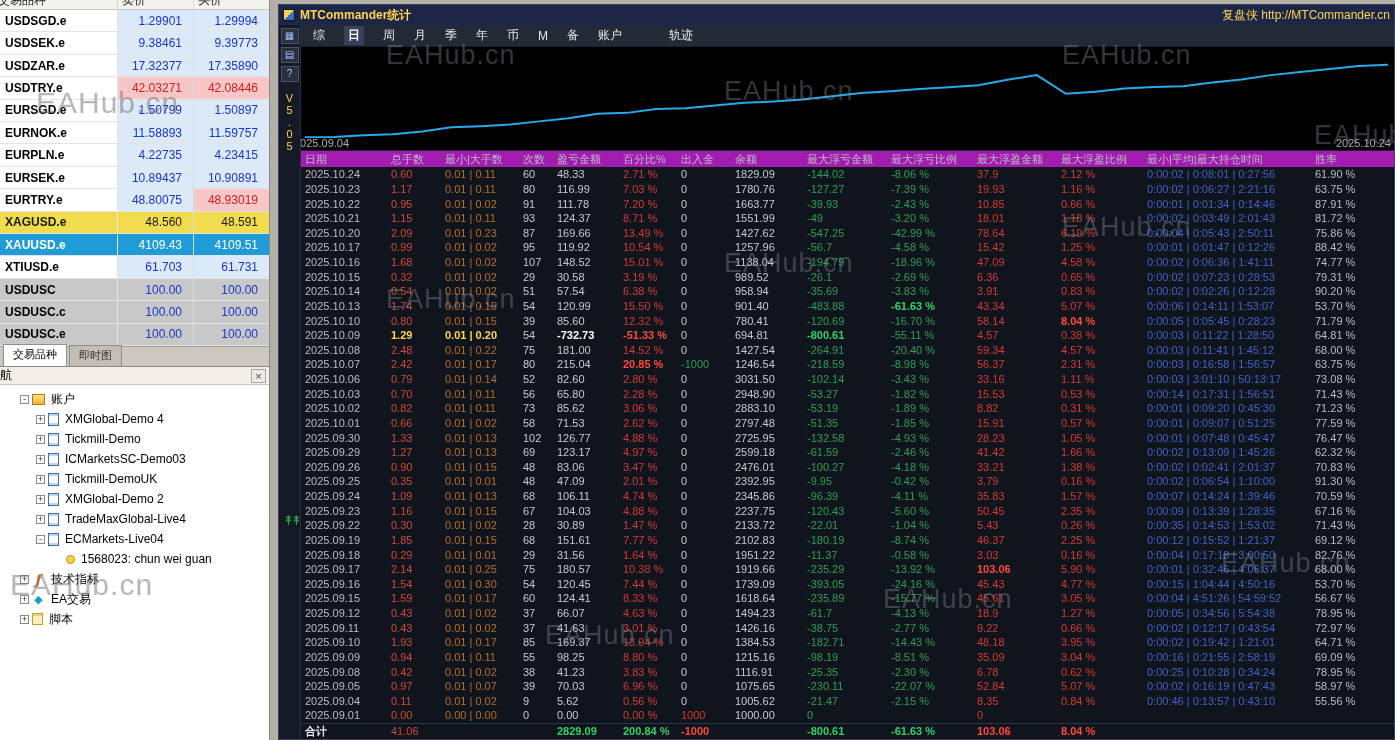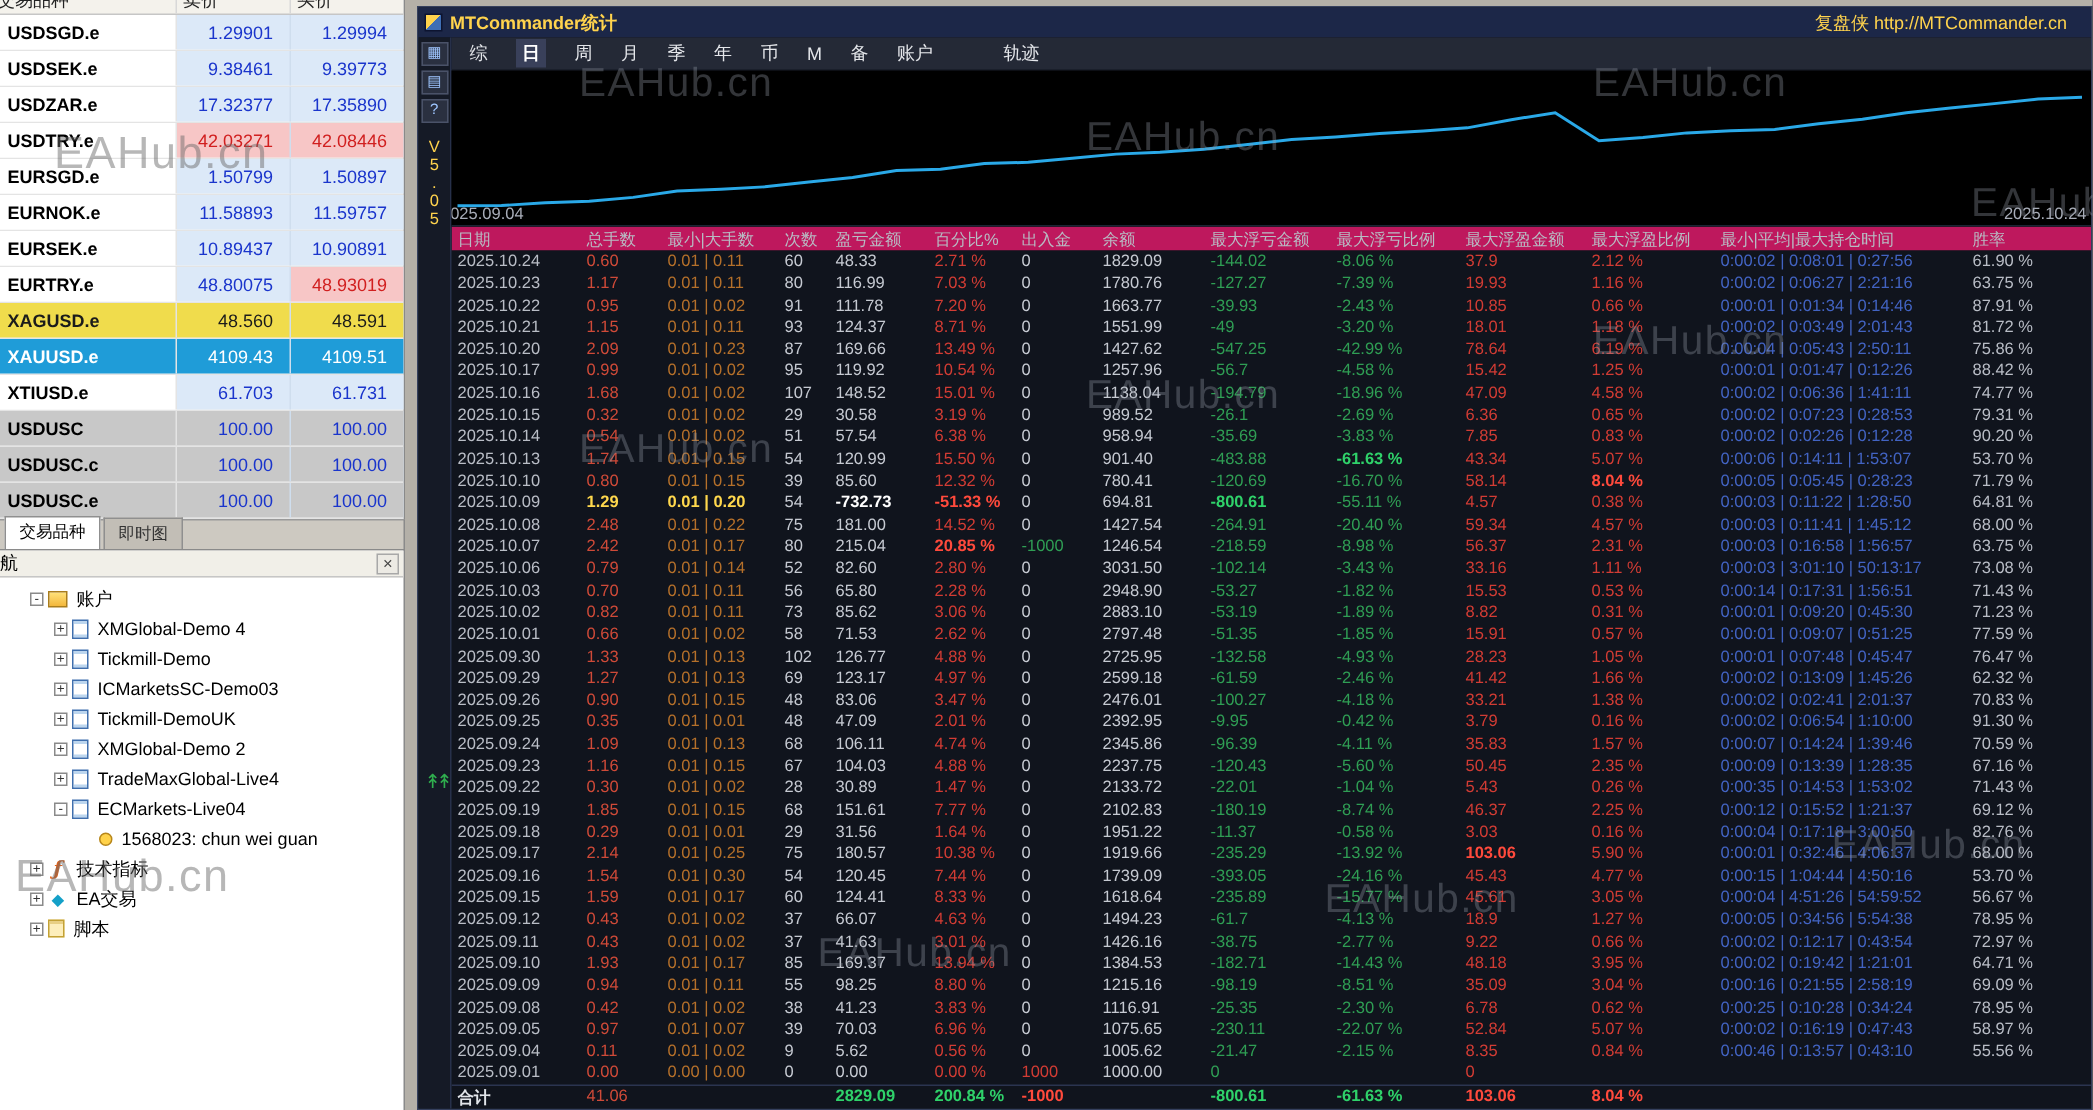--- a/index.html
+++ b/index.html
@@ -43,21 +43,21 @@
   .ic-login { width:9px; height:9px; border-radius:50%; background:#ffd24a; border:1px solid #b8871b; }
   .ic-fx { color:#e2621b; font-family:"DejaVu Serif",serif; font-style:italic; font-weight:bold; font-size:13px; width:13px; text-align:center; }
   .ic-ea { color:#14a0c8; font-size:11px; width:13px; text-align:center; }
   .ic-script { width:11px; height:12px; background:#fdeebb; border:1px solid #c3a135; box-shadow:inset 0 2px 0 #e8cf84; }
   .tlabel { margin-left:2px; }
 
   .splitter { position:absolute; left:270px; top:0; width:8px; height:740px; background:#b4b0a8; }
 
   
   .commander { position:absolute; left:278px; top:4px; width:1117px; height:736px; background:#0c1017; border:1px solid #35405e; }
-  .cmd-title { height:20px; background:#1c2748; display:flex; align-items:center; padding:0 16px 0 4px; }
+  .cmd-title { height:20px; background:#1c2748; display:flex; align-items:center; padding:0 4px 0 4px; }
   .app-icon { width:12px; height:12px; background:linear-gradient(135deg,#ffd34d 50%,#3f6fb5 50%); border:1px solid #0d1430; margin-right:5px; flex:none; }
   .cmd-title-text { color:#ffd34d; font-size:12px; font-weight:bold; }
   .cmd-brand { margin-left:auto; color:#ffd34d; font-size:12px; }
   .cmd-body { position:absolute; left:0; top:20px; right:0; bottom:0; display:flex; }
   .side-strip { position:relative; width:22px; background:#151a26; border-right:1px solid #27304a; display:flex; flex-direction:column; align-items:center; padding-top:3px; flex:none; }
   .strip-btn { width:18px; height:16px; margin-bottom:3px; background:#2a3040; border:1px solid #4a5268; color:#9fc6ff; font-size:10px; line-height:14px; text-align:center; }
   .version { margin-top:7px; color:#ffd34d; font-size:11px; text-align:center; }
   .version div { line-height:12px; }
   .sprout { position:absol; position:absolute; left:4px; top:488px; color:#2fae4e; font-size:13px; letter-spacing:-3px; }
   .cmd-main { flex:1; display:flex; flex-direction:column; min-width:0; }
@@ -66,21 +66,21 @@
   .mi.active { color:#fff; font-weight:bold; background:#39405a; padding:1px 4px; }
   .mi.gap { margin-left:28px; }
 
   .chart { position:relative; height:104px; background:#000; border-bottom:1px solid #1c2434; overflow:hidden; }
   .chart svg { display:block; width:100%; height:100%; }
   .x-label { position:absolute; bottom:1px; font-size:11px; color:#a8adb8; }
   .x-left { left:-7px; }
   .x-right { right:3px; }
 
   :root { --cols: 86px 54px 78px 34px 66px 58px 54px 72px 84px 86px 84px 86px 168px 60px; }
-  .t-head { height:16px; display:grid; grid-template-columns:var(--cols); align-items:center; background:#be185d; padding-left:4px; }
+  .t-head { height:16px; display:grid; grid-template-columns:var(--cols); align-items:center; background:#a21caf; padding-left:4px; }
   .th { font-size:11px; color:#b8bcc4; white-space:nowrap; overflow:hidden; }
   .t-rows { flex:1; display:flex; flex-direction:column; background:#10141d; }
   .t-row { flex:1; display:grid; grid-template-columns:var(--cols); align-items:center; padding-left:4px; }
   .t-row.total { border-top:1px solid #2b3450; }
   .t-cell { font-size:11px; white-space:nowrap; overflow:hidden; padding-right:2px; }
   .c0 { color:#b9bdc6; } .c1 { color:#cf4a38; } .c2 { color:#b5702a; }
   .c3 { color:#c6cad2; } .c4 { color:#c6cad2; } .c5 { color:#d23c34; }
   .c6 { color:#c6cad2; } .c7 { color:#c6cad2; } .c8 { color:#2f9e54; }
   .c9 { color:#2f9e54; } .c10 { color:#d23c34; } .c11 { color:#d23c34; }
   .c12 { color:#4263c2; } .c13 { color:#b9bdc6; }
@@ -133,20 +133,25 @@
         </div>
         <div class="mw-row ">
           <div class="mw-sym">EURSGD.e</div>
           <div class="px ">1.50799</div>
           <div class="px ">1.50897</div>
         </div>
         <div class="mw-row ">
           <div class="mw-sym">EURNOK.e</div>
           <div class="px ">11.58893</div>
           <div class="px ">11.59757</div>
+        </div>
+        <div class="mw-row ">
+          <div class="mw-sym">EURPLN.e</div>
+          <div class="px ">4.22735</div>
+          <div class="px ">4.23415</div>
         </div>
         <div class="mw-row ">
           <div class="mw-sym">EURSEK.e</div>
           <div class="px ">10.89437</div>
           <div class="px ">10.90891</div>
         </div>
         <div class="mw-row ">
           <div class="mw-sym">EURTRY.e</div>
           <div class="px ">48.80075</div>
           <div class="px pink">48.93019</div>
@@ -450,21 +455,21 @@
               <div class="t-cell c0">2025.10.14</div>
               <div class="t-cell c1">0.54</div>
               <div class="t-cell c2">0.01 | 0.02</div>
               <div class="t-cell c3">51</div>
               <div class="t-cell c4">57.54</div>
               <div class="t-cell c5">6.38 %</div>
               <div class="t-cell c6">0</div>
               <div class="t-cell c7">958.94</div>
               <div class="t-cell c8">-35.69</div>
               <div class="t-cell c9">-3.83 %</div>
-              <div class="t-cell c10">7.85</div>
+              <div class="t-cell c10">3.91</div>
               <div class="t-cell c11">0.83 %</div>
               <div class="t-cell c12">0:00:02 | 0:02:26 | 0:12:28</div>
               <div class="t-cell c13">90.20 %</div>
             </div>
             <div class="t-row">
               <div class="t-cell c0">2025.10.13</div>
               <div class="t-cell c1">1.74</div>
               <div class="t-cell c2">0.01 | 0.15</div>
               <div class="t-cell c3">54</div>
               <div class="t-cell c4">120.99</div>

